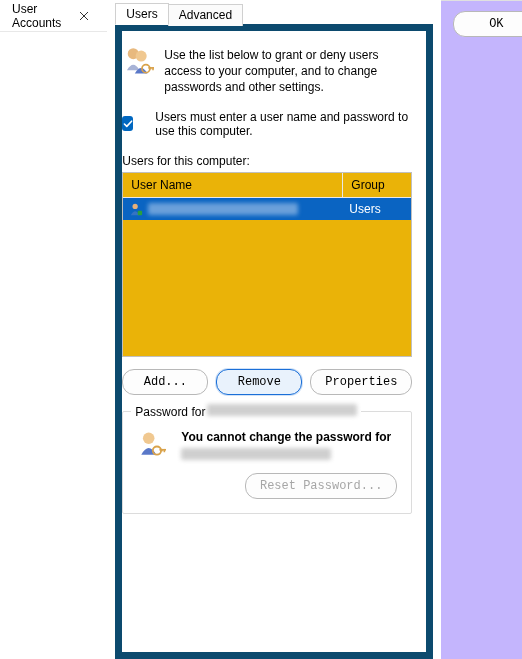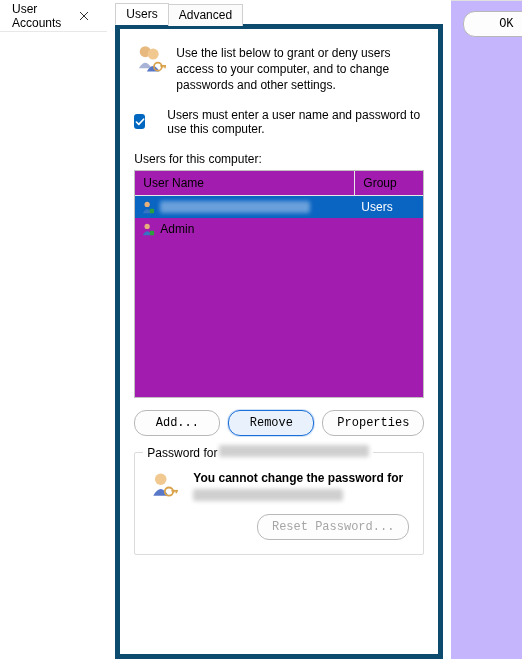--- a/index.html
+++ b/index.html
@@ -67,24 +67,24 @@
       background: #fbfbfb;
       position: relative;
       top: 1px;
     }
     .tab.active {
       background: #fff;
       border-bottom: 1px solid #fff;
       z-index: 3;
     }
     .tabpanel {
-      border: 5px solid #0c4a6e;
+      border: 7px solid #0c4a6e;
       flex: 1;
       background: #fff;
-      padding: 14px 14px 14px 14px;
+      padding: 14px 14px 14px 0;
       display: flex;
       flex-direction: column;
     }
     .intro {
       display: flex;
       gap: 10px;
       margin-bottom: 14px;
     }
     .intro .text { padding-top: 2px; line-height: 1.35; }
 
@@ -103,22 +103,22 @@
       align-items: center;
       justify-content: center;
       cursor: pointer;
     }
     .cbox svg { width: 10px; height: 8px; }
 
     .label-block { margin-bottom: 4px; }
 
     .listview {
       border: 1px solid #c0c0c0;
-      height: 228px;
-      background: #a21caf;
+      height: 185px;
+      background: #eab308;
       display: flex;
       flex-direction: column;
       margin-bottom: 12px;
     }
     .listhdr {
       display: flex;
       border-bottom: 1px solid #e8e8e8;
     }
     .listhdr .col {
       padding: 5px 8px;
@@ -288,28 +288,20 @@
               <svg class="uicon usericonshape" viewBox="0 0 16 16">
                 <circle class="head" cx="7" cy="5" r="3"></circle>
                 <path class="body" d="M2 15 q5 -9 10 0 z"></path>
                 <rect class="badge" x="10" y="10" width="5" height="5" rx="1"></rect>
               </svg>
               <span class="redacted" style="width:150px"></span>
             </div>
             <div class="cell group">Users</div>
           </div>
           <div class="row">
-            <div class="cell username">
-              <svg class="uicon usericonshape" viewBox="0 0 16 16">
-                <circle class="head" cx="7" cy="5" r="3"></circle>
-                <path class="body" d="M2 15 q5 -9 10 0 z"></path>
-                <rect class="badge" x="10" y="10" width="5" height="5" rx="1"></rect>
-              </svg>
-              <span>Admin</span>
-            </div>
           </div>
         </div>
       </div>
 
       <div class="btnrow">
         <button class="btn">Add...</button>
         <button class="btn focused">Remove</button>
         <button class="btn">Properties</button>
       </div>
 

